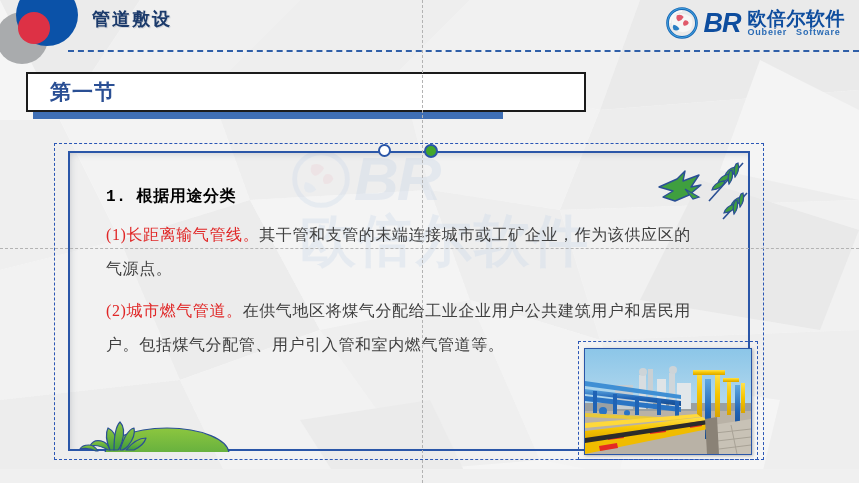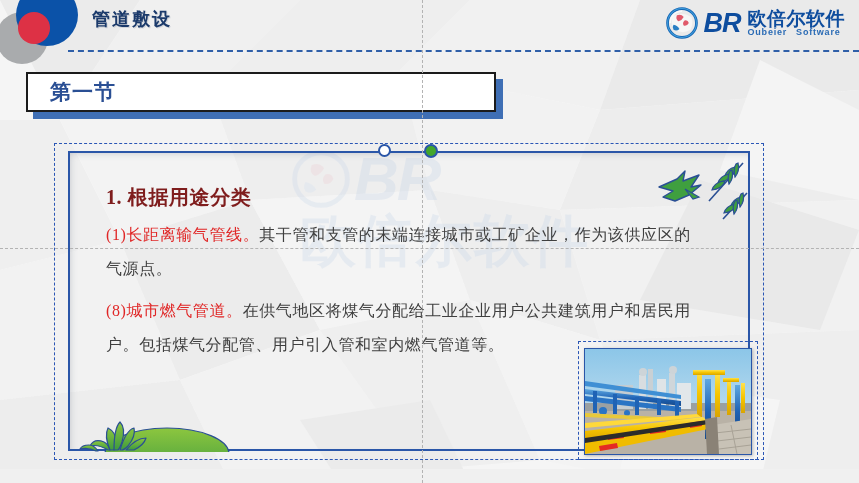--- a/index.html
+++ b/index.html
@@ -105,21 +105,21 @@
   .section-shadow {
     position: absolute;
     left: 33px; top: 79px;
     width: 470px; height: 40px;
     background: #3f6fb5;
     z-index: 2;
   }
   .section-box {
     position: absolute;
     left: 26px; top: 72px;
-    width: 470px; height: 40px;
+    width: 560px; height: 40px;
     background: #ffffff;
     border: 2px solid #1b1b1b;
     z-index: 3;
     display: flex;
     align-items: center;
     padding-left: 22px;
     gap: 30px;
   }
   .section-label, .section-text {
     font-family: "Liberation Sans", "DejaVu Sans", sans-serif;
@@ -226,24 +226,25 @@
     z-index: 6;
   }
   .para {
     font-family: "Liberation Serif", "DejaVu Serif", serif;
     font-size: 16px;
     line-height: 34px;
     color: #3f3f3f;
     letter-spacing: 0.6px;
   }
   .para.heading {
-    color: #7f1d1d;
-    font-weight: bold;
-    font-size: 20px;
+    color: #000000;
+    font-weight: bold;
+    font-size: 16px;
     margin-bottom: 4px;
+    font-family: Liberation Mono, monospace;
   }
   .para .red { color: #e02626; }
   .para.p1 { margin-bottom: 8px; }
 
   
   .deco-bird {
     position: absolute;
     left: 655px; top: 157px;
     width: 98px; height: 85px;
     z-index: 6;
@@ -377,21 +378,21 @@
 
   <div class="handle handle-hollow"></div>
   <div class="handle handle-green"></div>
 
   <div class="body-text">
     <div class="para heading">1. 根据用途分类</div>
     <div class="para p1">
       <span class="red">(1)长距离输气管线。</span><span>其干管和支管的末端连接城市或工矿企业，作为该供应区的气源点。</span>
     </div>
     <div class="para p2">
-      <span class="red">(8)城市燃气管道。</span><span>在供气地区将煤气分配给工业企业用户公共建筑用户和居民用户。包括煤气分配管、用户引入管和室内燃气管道等。</span>
+      <span class="red">(2)城市燃气管道。</span><span>在供气地区将煤气分配给工业企业用户公共建筑用户和居民用户。包括煤气分配管、用户引入管和室内燃气管道等。</span>
     </div>
   </div>
 
   <svg class="deco-bird" viewBox="0 0 98 85">
     <g>
       <path d="M4 30 L22 22 L30 14 L28 24 L44 18 L36 30 L46 28 L34 38 L20 44 L8 40 L18 34 Z" fill="#3f9f3f" stroke="#2a4f94" stroke-width="1.4" stroke-linejoin="round"></path>
       <path d="M30 32 L44 40 L38 42 Z" fill="#3f9f3f" stroke="#2a4f94" stroke-width="1.2"></path>
     </g>
     <g stroke="#2a4f94" stroke-width="1.2" fill="#3f9f3f">
       <path d="M88 6 L54 44" stroke="#2a4f94" stroke-width="1.6" fill="none"></path>

